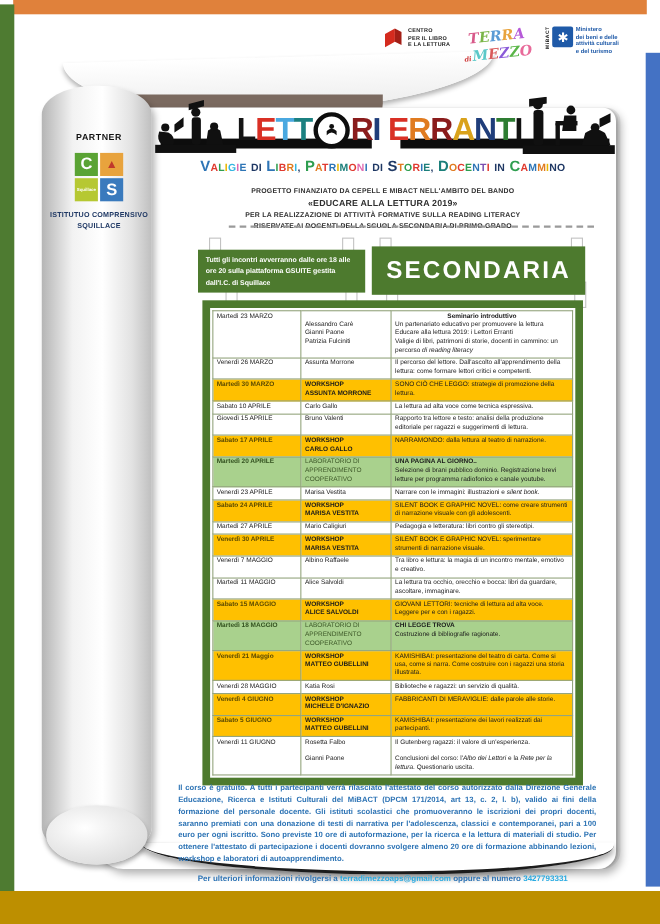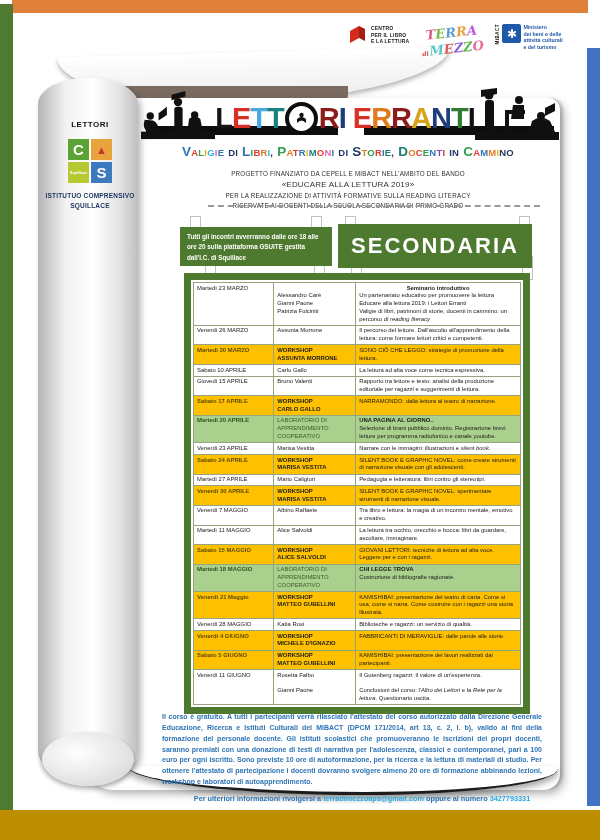--- a/index.html
+++ b/index.html
@@ -67,21 +67,21 @@
   .o-ring{width:25px;height:25px;border:4px solid #0d0d0d;border-radius:50%;background:#fff;
      display:inline-flex;align-items:center;justify-content:center;margin:0 1px -4px;position:relative;z-index:3;}
   .sil{position:relative;z-index:2;flex:0 0 auto;}
   
   .subtitle{position:absolute;left:138px;top:142px;width:420px;text-align:center;white-space:nowrap;}
   .sub-word{display:inline-block;margin:0 2px;}
   .sub-l{font-weight:800;font-size:9.5px;letter-spacing:.2px;}
   .sub-l.big{font-size:13.5px;}
   
   .project{position:absolute;left:150px;top:169px;width:396px;text-align:center;color:#303030;}
-  .project .p-line{font-size:6.3px;font-weight:400;line-height:1.55;letter-spacing:.2px;}
+  .project .p-line{font-size:6.3px;font-weight:700;line-height:1.55;letter-spacing:.2px;}
   .project .p-big{font-size:8px;}
   .dashline{position:absolute;left:208px;top:205px;width:332px;border-top:2px dashed #9a9a9a;}
   
   .note-box{position:absolute;left:180px;top:227px;width:138px;height:29px;background:#4d7a2e;
      padding:5px 7px;color:#fff;font-size:6.3px;font-weight:700;line-height:1.65;z-index:4;}
   .prog-box{position:absolute;left:338px;top:224px;width:194px;height:44px;background:#4d7a2e;
      display:flex;align-items:center;justify-content:center;z-index:4;}
   .prog-title{color:#fff;font-size:22px;font-weight:800;letter-spacing:2px;}
   .tab{position:absolute;width:9px;height:22px;background:#fff;border:1px solid #c2c2c2;z-index:3;}
   
@@ -96,21 +96,21 @@
   td.c-desc{width:51.5%;}
   tr.orange td{background:#ffc000;}
   tr.green td{background:#a9d18d;}
   tr.orange td.c-date{font-weight:700;color:#5c4a00;}
   tr.green td.c-date{font-weight:700;color:#33511f;}
   tr.green td.c-spk{color:#3f5a2a;}
   .dl-center{text-align:center;font-weight:700;}
   
   .foot-par{position:absolute;left:162px;top:712px;width:380px;font-size:7px;font-weight:700;
      color:#2e74b5;line-height:1.55;text-align:justify;z-index:5;}
-  .contact{position:absolute;left:142px;top:794px;width:440px;text-align:center;font-size:7.3px;
+  .contact{position:absolute;left:128px;top:794px;width:440px;text-align:center;font-size:7.3px;
      font-weight:700;color:#2e74b5;z-index:6;}
   .contact .lite{color:#29abe2;}
 </style>
 </head>
 <body>
 
 <div class="bar bar-top"></div>
 <div class="bar bar-left"></div>
 <div class="bar bar-right"></div>
 <div class="bar bar-bottom"></div>
@@ -144,21 +144,21 @@
     <div class="mibact-text">
       <div>Ministero</div>
       <div>dei beni e delle</div>
       <div>attività culturali</div>
       <div>e del turismo</div>
     </div>
   </div>
 </div>
 
 <div class="partner">
-  <div class="partner-label">LETTORI</div>
+  <div class="partner-label">PARTNER</div>
   <div class="cs-logo">
     <div class="cs-tl">C</div>
     <div class="cs-tr">▲</div>
     <div class="cs-bl">Squillace</div>
     <div class="cs-br">S</div>
   </div>
   <div class="partner-org">ISTITUTUO COMPRENSIVO SQUILLACE</div>
 </div>
 
 <div class="title-wrap">

